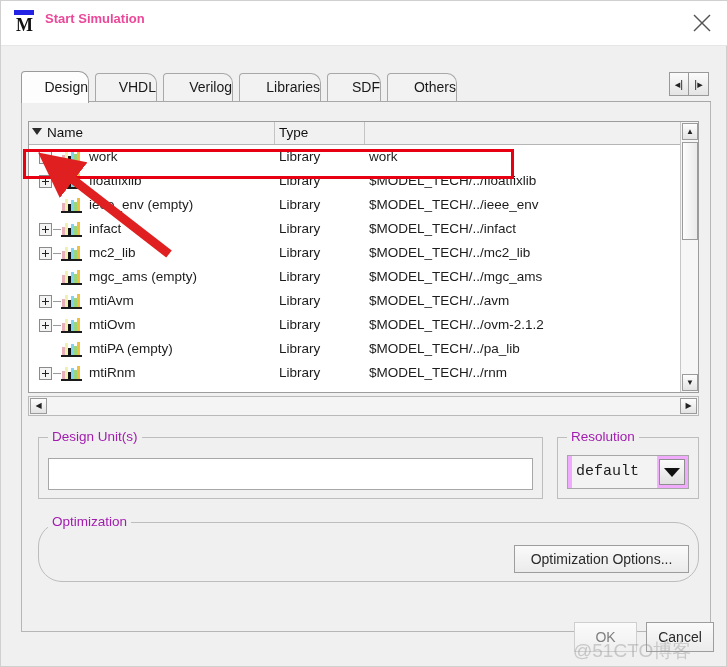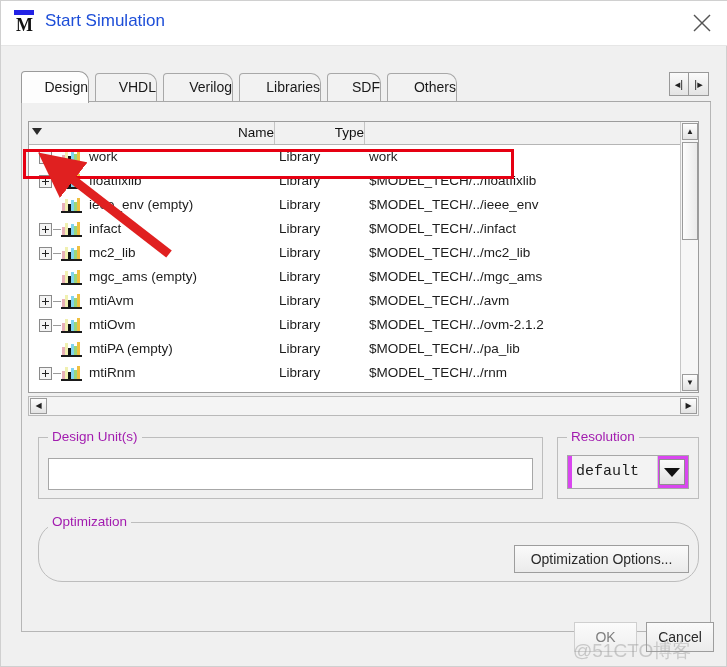--- a/index.html
+++ b/index.html
@@ -36,22 +36,23 @@
   .app-logo .mletter {
     position: absolute; left: 0px; top: 6px;
     width: 22px; height: 19px;
     color: #111; font-size: 18px; font-weight: bold;
     font-family: "Liberation Serif", serif;
     line-height: 19px; text-align: center;
     letter-spacing: -1px;
   }
   .title-text {
     position: absolute; left: 44px; top: 10px;
-    font-size: 17px; color: #1d4ed8;
+    font-size: 13px; color: #ec4899;
     font-family: "Liberation Sans", sans-serif;
+    font-weight: bold;
   }
   .close-btn {
     position: absolute; right: 6px; top: 6px;
     width: 40px; height: 32px;
     cursor: pointer;
   }
   .close-btn svg { position: absolute; left: 11px; top: 7px; }
 
   
   .tabstrip {
@@ -112,21 +113,20 @@
     position: absolute; left: 6px; top: 19px;
     width: 671px; height: 272px;
     background: #ffffff;
     border: 1px solid #9c9c9c;
   }
   .list-header {
     position: absolute; left: 0; top: 0;
     width: 100%; height: 23px;
     background: #f1f1f1;
     border-bottom: 1px solid #b5b5b5;
-    text-align: right;
   }
   .hcell {
     position: absolute; top: 0; height: 22px;
     font-size: 13.5px; color: #111;
     line-height: 22px;
     padding-left: 4px;
     border-right: 1px solid #c4c4c4;
     cursor: pointer;
     overflow: hidden; white-space: nowrap;
   }
@@ -256,21 +256,21 @@
     background: #ffffff;
     border: 1px solid #a7a7a7;
     font-size: 14px;
     padding: 0 6px;
     font-family: "Liberation Sans", sans-serif;
     outline: none;
   }
   .combo {
     position: absolute; left: 9px; top: 17px;
     width: 122px; height: 34px;
-    background: #d946ef;
+    background: #f0abfc;
     border: 1px solid #a7a7a7;
     cursor: pointer;
   }
   .combo-val {
     position: absolute; left: 4px; top: 0;
     width: 86px; height: 32px;
     background: #f3f3f3;
     border-right: 1px solid #cfcfcf;
     font-family: "Liberation Mono", monospace;
     font-size: 15px; color: #1c1c1c;

